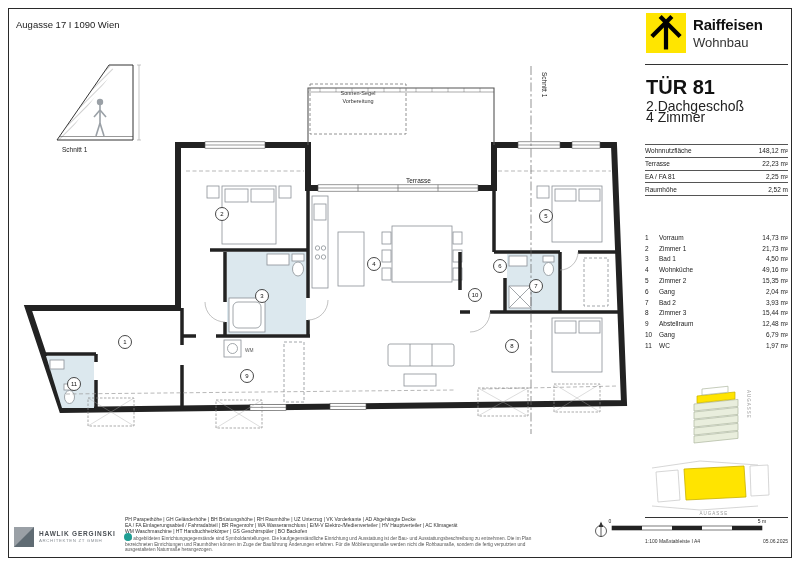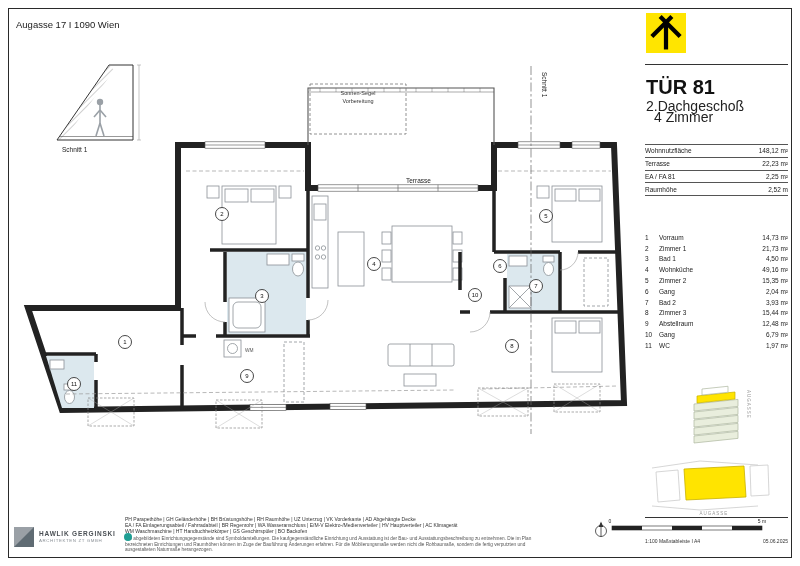--- a/index.html
+++ b/index.html
@@ -316,27 +316,31 @@
 
   <div class="abs" style="left:646px;top:13px;display:flex;">
     <svg width="40" height="40" viewBox="0 0 34 34">
       <rect x="0" y="0" width="34" height="34" fill="#ffe500"></rect>
       <g stroke="#000" stroke-width="3.6" fill="none">
         <path d="M5 20 L22 3"></path>
         <path d="M12 3 L29 20"></path>
         <path d="M17 8 L17 31"></path>
       </g>
     </svg>
+    <div style="margin-left:7px;margin-top:3px;">
+      <div class="brand-name">Raiffeisen</div>
+      <div class="brand-sub">Wohnbau</div>
+    </div>
   </div>
 
   <div class="abs hline" style="left:645px;top:64px;width:143px;"></div>
 
   <div class="abs title" style="left:646px;top:76px;">TÜR 81</div>
   <div class="abs subline" style="left:646px;top:98px;">2.Dachgeschoß</div>
-  <div class="abs subline" style="left:646px;top:109px;margin-left:8px;">4 Zimmer</div>
+  <div class="abs subline" style="left:646px;top:109px;">4 Zimmer</div>
 
   <div class="abs sum-table" style="left:645px;top:144px;width:143px;">
     <div class="sum-row">
         <span>Wohnnutzfläche</span>
         <span>148,12 m²</span>
       </div>
     <div class="sum-row">
         <span>Terrasse</span>
         <span>22,23 m²</span>
       </div>

